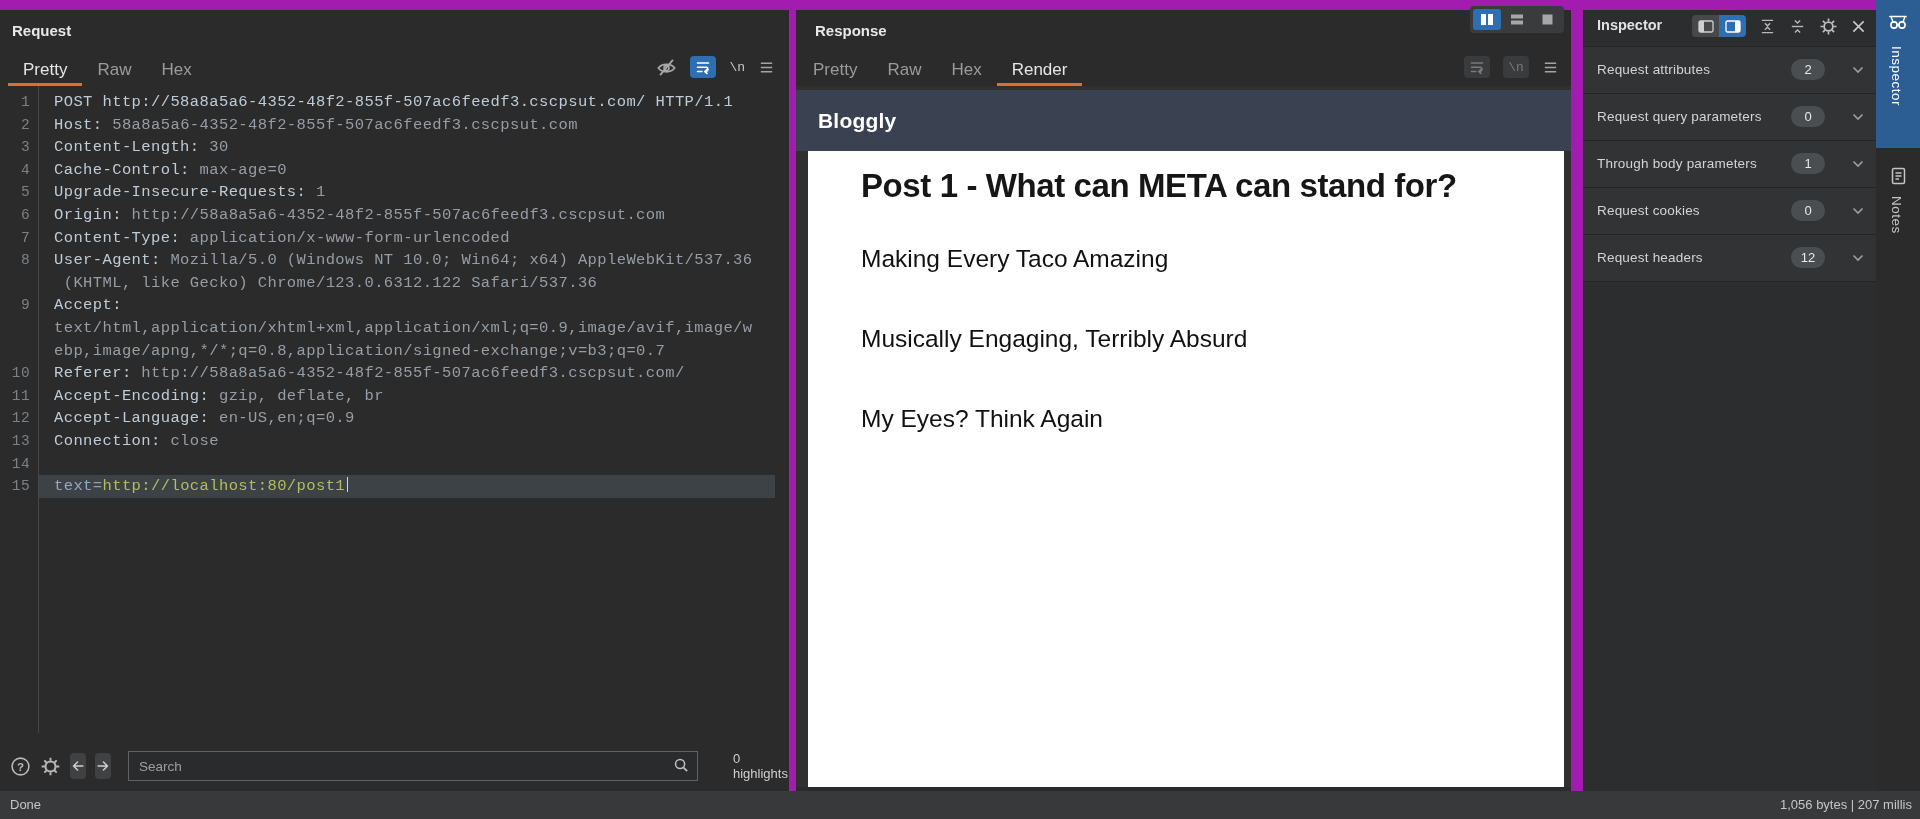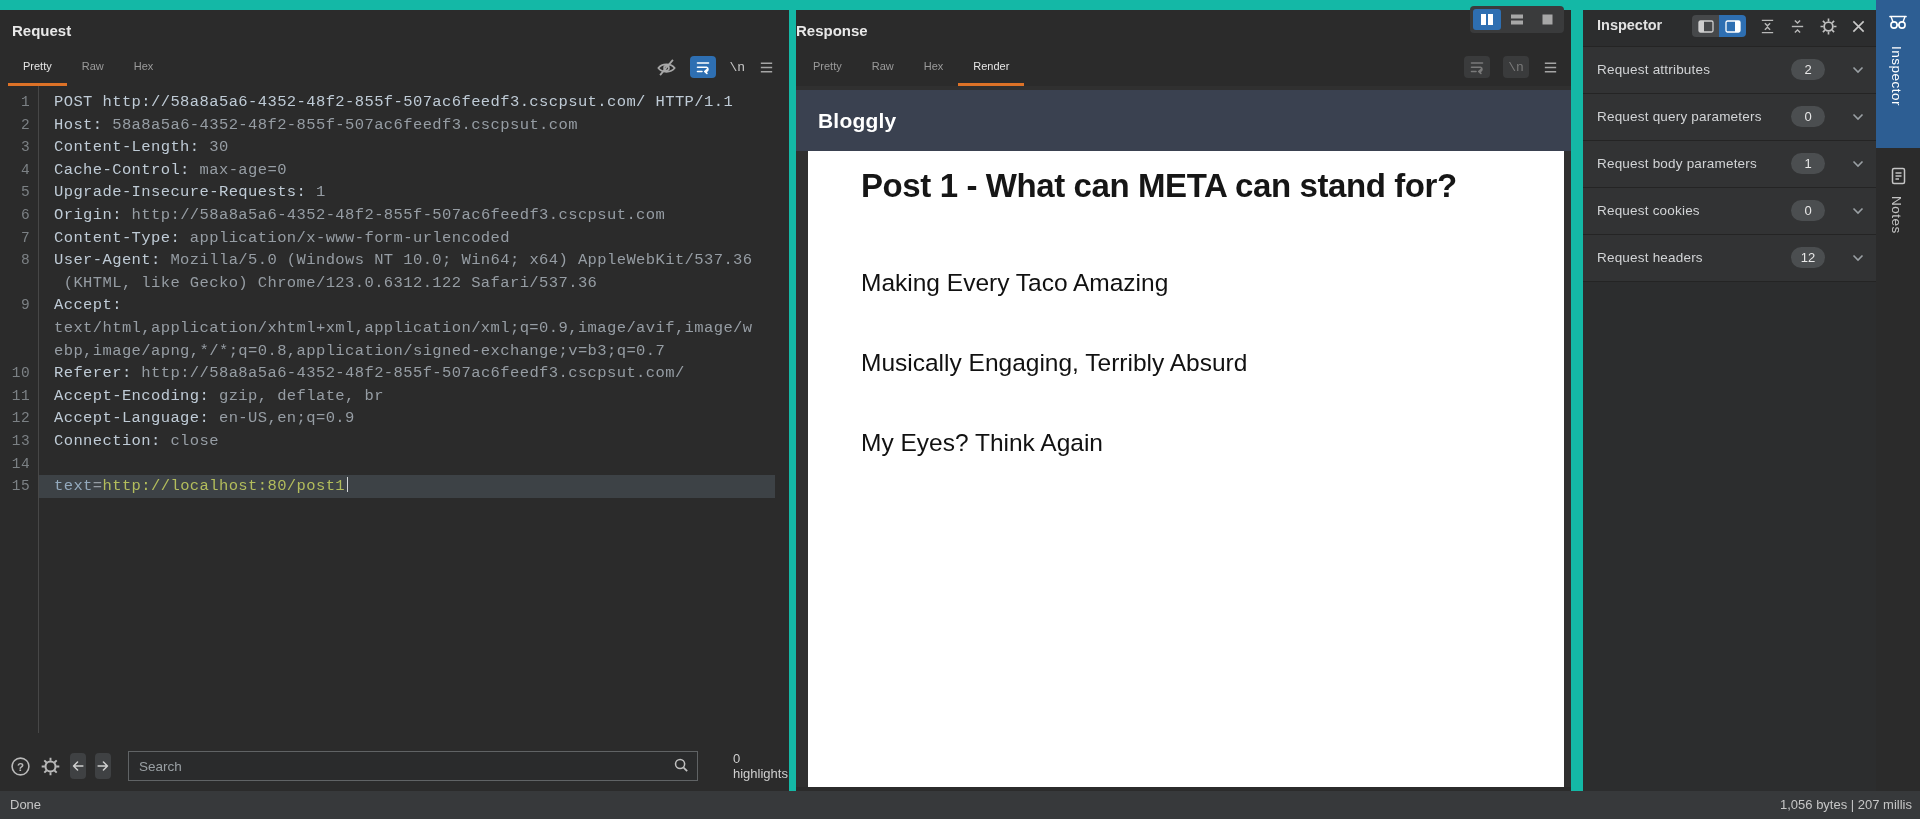--- a/index.html
+++ b/index.html
@@ -1,21 +1,21 @@
 <!DOCTYPE html>
 <html><head>
 <meta charset="utf-8">
 <style>
   html,body{margin:0;padding:0;background:#1f1f1f;}
-  .app{position:relative;width:1920px;height:819px;background:#14b8a6;
+  .app{position:relative;width:1920px;height:819px;background:#a21caf;
        font-family:"Liberation Sans",sans-serif;overflow:hidden;color:#ccc;-webkit-font-smoothing:antialiased;}
   .panel{position:absolute;top:10px;height:781px;background:#2b2b2b;}
   .panel-title{position:absolute;top:12px;left:12px;font-size:15px;font-weight:bold;color:#e8e8e8;}
   .tabsrow{position:absolute;top:44px;left:8px;display:flex;height:32px;}
-  .tab{padding:6px 15px 8px 15px;font-size:11px;color:#9b9b9b;cursor:default;border-bottom:3px solid transparent;}
+  .tab{padding:6px 15px 8px 15px;font-size:17px;color:#9b9b9b;cursor:default;border-bottom:3px solid transparent;}
   .tab.active{color:#e6e6e6;border-bottom-color:#dd7227;}
   .iconrow{position:absolute;top:46px;display:flex;align-items:center;gap:13px;}
   .chip{width:26px;height:22px;border-radius:4px;display:flex;align-items:center;justify-content:center;}
   .chip.blue{background:#2e6fb2;}
   .chip.dim{background:#3a3b3c;}
   .nl{font-family:"Liberation Mono",monospace;font-size:13px;color:#c8c8c8;}
   .nl.dimtxt{color:#7a7a7a;}
   svg{display:block;}
 
   
@@ -42,21 +42,21 @@
   .searchwrap input::placeholder{color:#9aa0a4;}
   .mag{position:absolute;right:8px;top:6px;}
   .highlights{font-size:13px;color:#cfcfcf;margin-left:26px;}
 
   
   .renderview{position:absolute;top:76px;left:0;right:0;bottom:4px;background:#303030;overflow:hidden;}
   .sitenav{position:absolute;top:4px;left:0;right:0;height:61px;background:#3a4150;color:#fff;
            font-size:21px;font-weight:bold;line-height:61px;padding-left:22px;letter-spacing:0.2px;}
   .pagewhite{position:absolute;top:65px;left:12px;right:7px;bottom:0;background:#ffffff;color:#141414;}
   .posttitle{margin:16px 0 0 53px;width:650px;font-size:33px;line-height:1.14;font-weight:700;color:#161616;letter-spacing:-0.4px;}
-  .postbody{margin-top:64px;}
+  .postbody{margin-top:40px;}
   .postbody p{margin:0 0 52px 53px;font-size:24.5px;color:#111;}
 
   
   .inspector{position:absolute;left:1583px;top:10px;width:293px;height:781px;background:#2c2d2e;}
   .insp-header{position:absolute;top:0;left:0;right:0;height:36px;}
   .insp-title{position:absolute;left:14px;top:7px;font-size:14.5px;font-weight:bold;color:#e2e2e2;}
   .insp-icons{position:absolute;right:10px;top:5px;display:flex;align-items:center;gap:13px;}
   .dockgrp{display:flex;border-radius:4px;overflow:hidden;}
   .dockbtn{width:27px;height:22px;display:flex;align-items:center;justify-content:center;background:#46484a;}
   .dockbtn.on{background:#2e6fb2;}
@@ -154,21 +154,21 @@
               <circle cx="7.5" cy="7.5" r="4.8" fill="none" stroke="#c0c0c0" stroke-width="1.6"></circle>
               <path d="M11.2 11.2 15 15" stroke="#c0c0c0" stroke-width="1.8"></path>
             </svg>
         </span>
       </span>
       <span class="highlights">0 highlights</span>
     </div>
   </div>
 
   <div class="panel" style="left:796px;width:775px;">
-    <div class="panel-title" style="left:0;">Response</div>
+    <div class="panel-title" style="left:19px;">Response</div>
     <div class="tabsrow" style="left:2px;">
         <div class="tab">Pretty</div>
         <div class="tab">Raw</div>
         <div class="tab">Hex</div>
         <div class="tab active">Render</div>
       </div>
 
     <div class="iconrow" style="right:12px;">
       <span class="chip dim">
         <svg width="18" height="18" viewBox="0 0 18 18">
@@ -275,21 +275,21 @@
         <div class="insp-row">
           <span class="insp-label">Request query parameters</span>
           <span class="insp-badge">0</span>
           <span class="chev">
             <svg width="12" height="8" viewBox="0 0 12 8">
               <path d="M1.5 1.5 6 6 10.5 1.5" fill="none" stroke="#9aa0a4" stroke-width="1.6"></path>
             </svg>
           </span>
         </div>
         <div class="insp-row">
-          <span class="insp-label">Request body parameters</span>
+          <span class="insp-label">Through body parameters</span>
           <span class="insp-badge">1</span>
           <span class="chev">
             <svg width="12" height="8" viewBox="0 0 12 8">
               <path d="M1.5 1.5 6 6 10.5 1.5" fill="none" stroke="#9aa0a4" stroke-width="1.6"></path>
             </svg>
           </span>
         </div>
         <div class="insp-row">
           <span class="insp-label">Request cookies</span>
           <span class="insp-badge">0</span>

